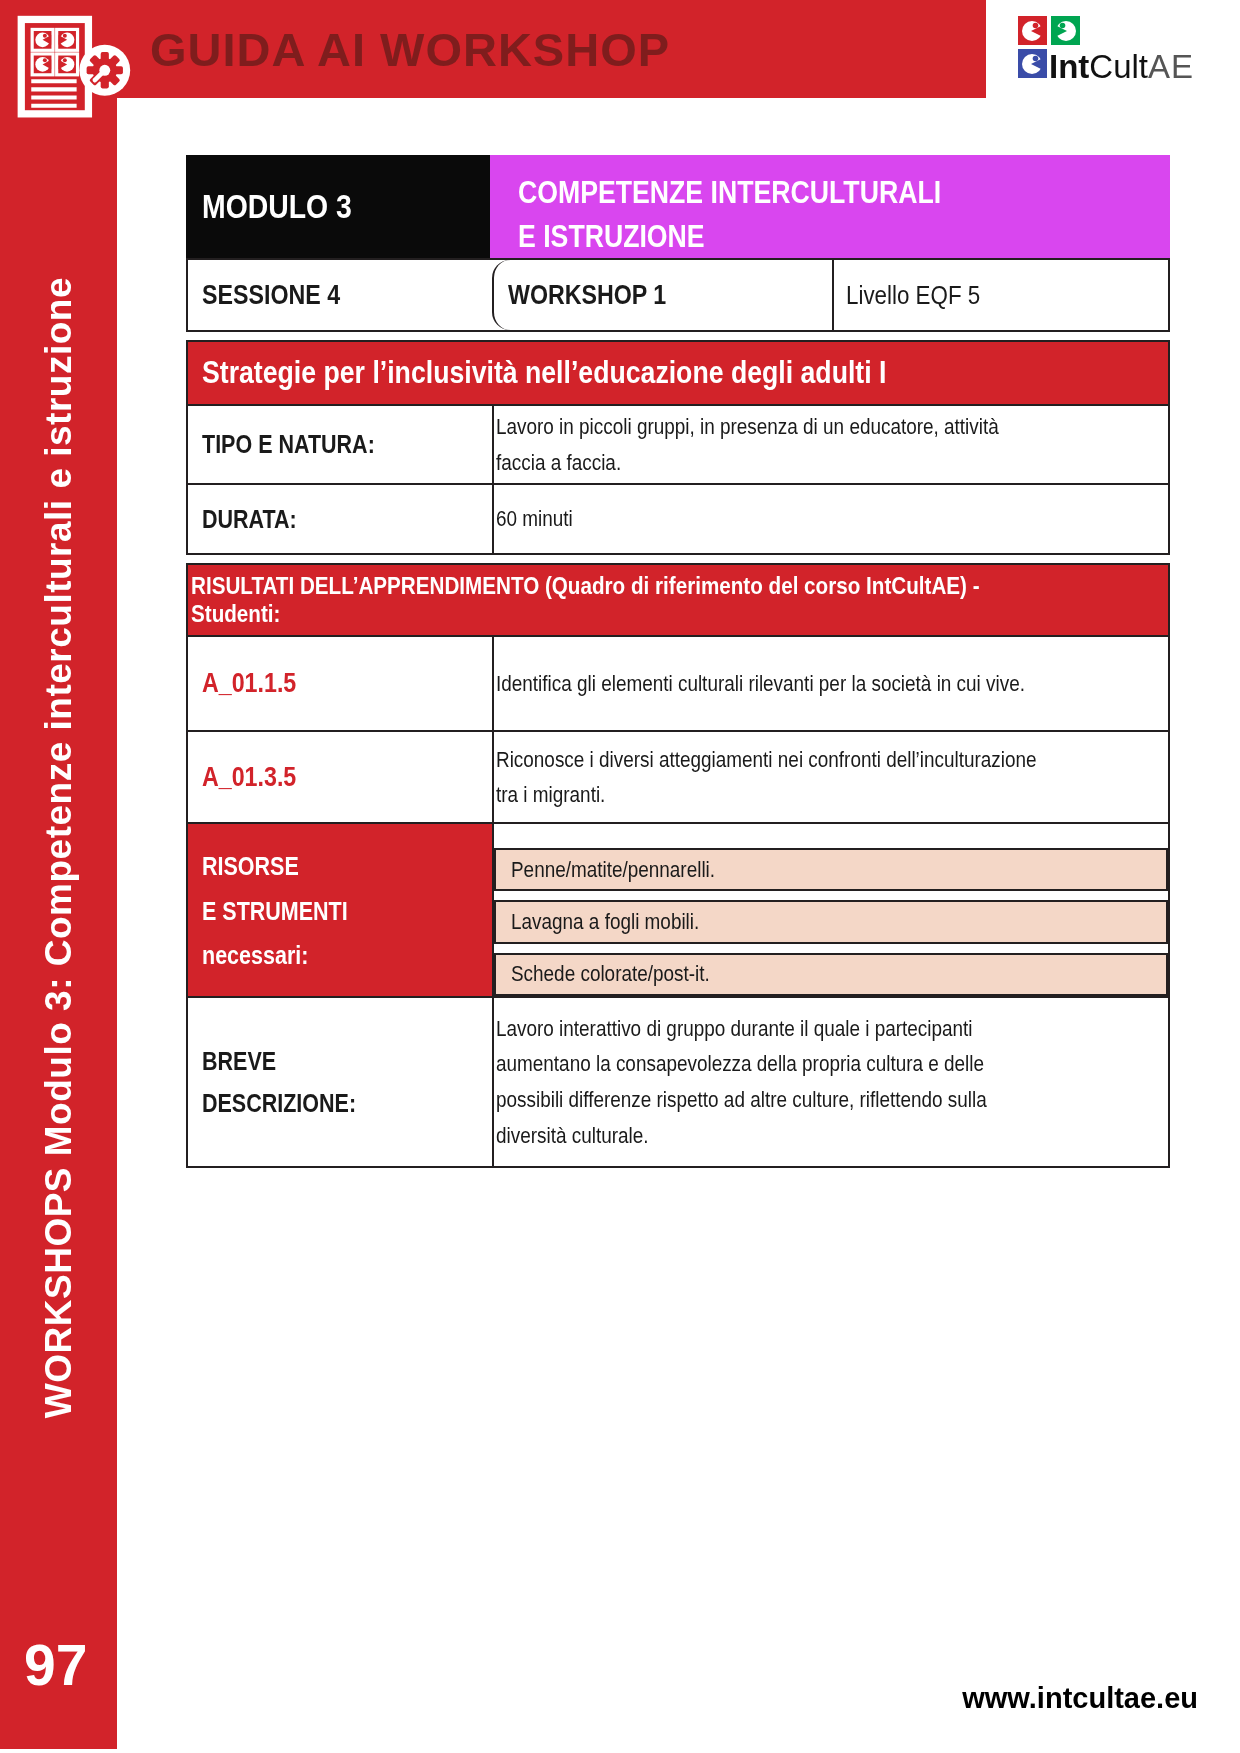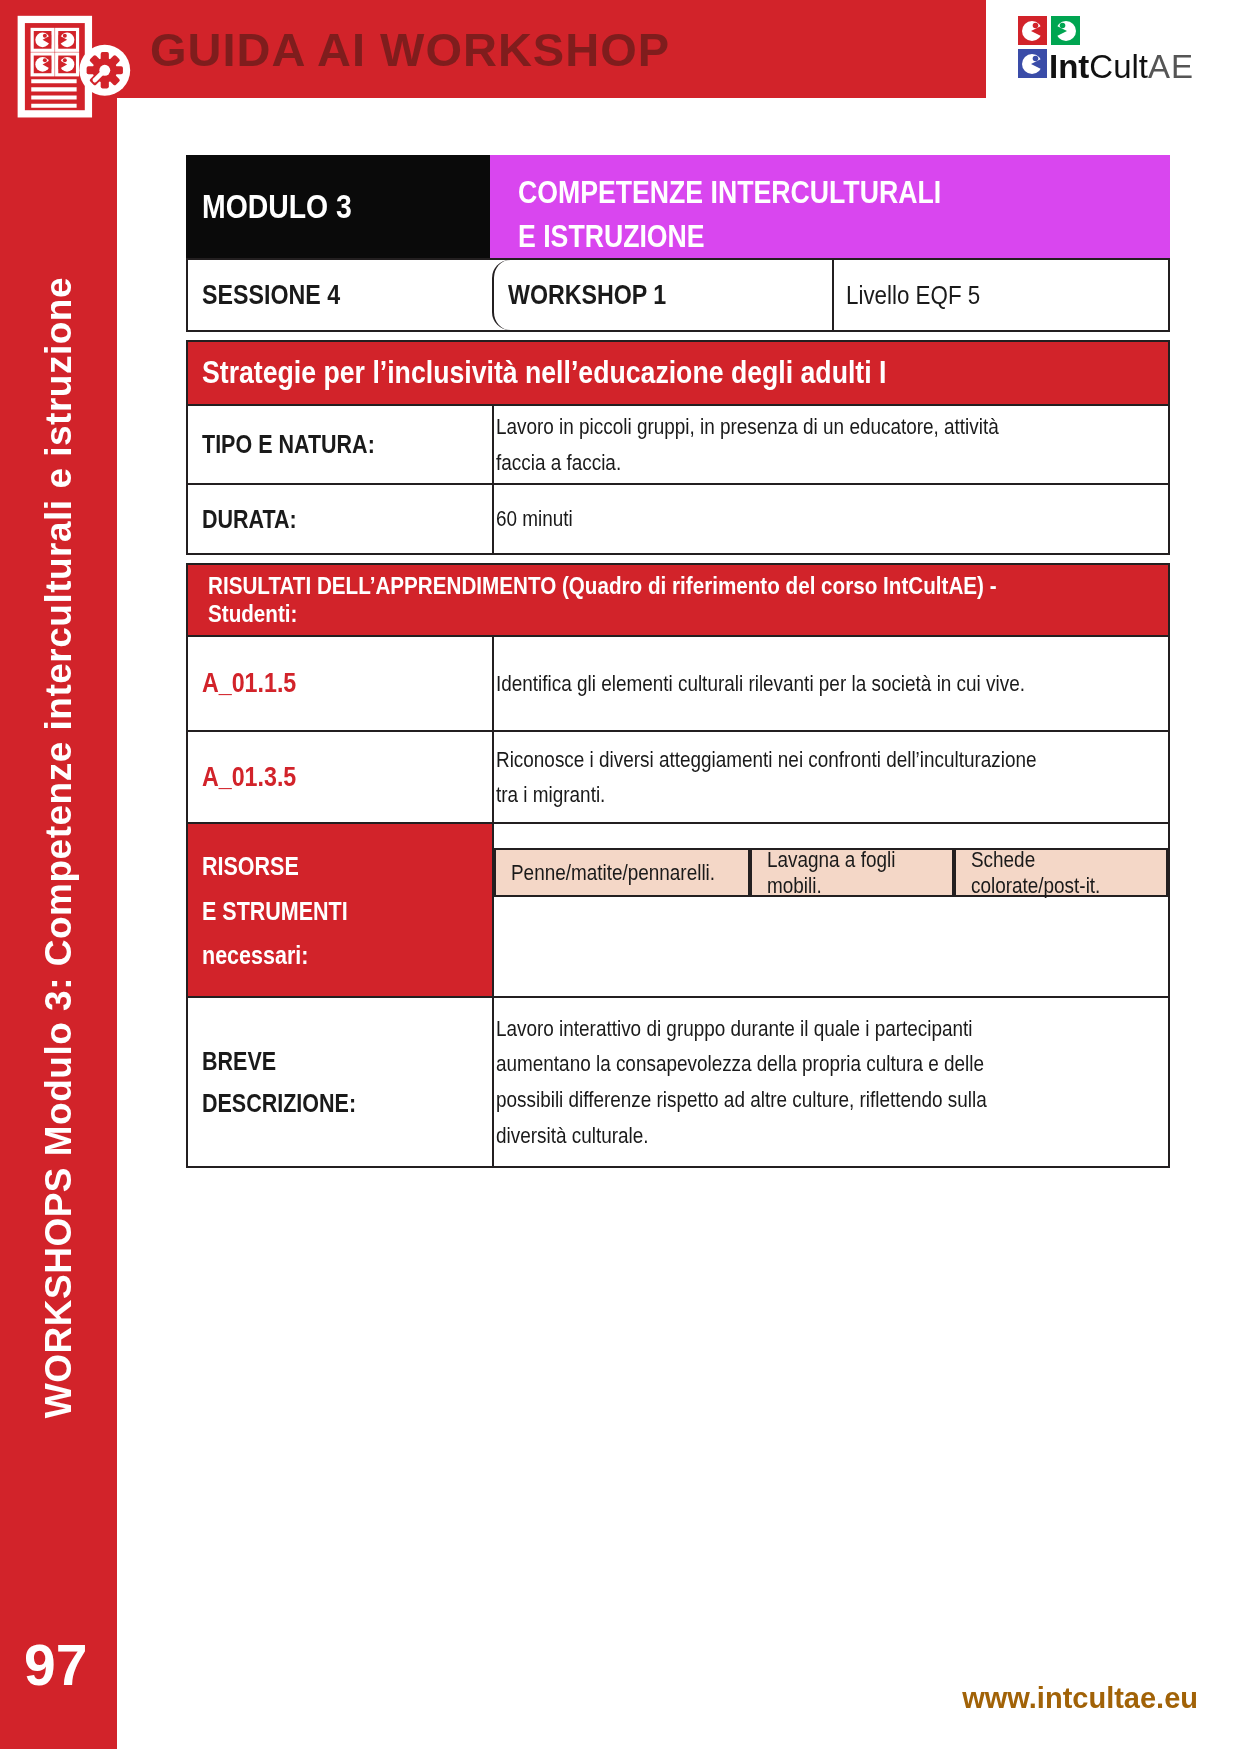--- a/index.html
+++ b/index.html
@@ -24,21 +24,21 @@
   .intcult-text .t-ae{font-weight:normal;color:#555555;letter-spacing:1px;}
   .sidebar-rotated{
     position:absolute;left:0;top:212px;width:117px;height:1272px;
     display:flex;align-items:center;justify-content:center;
   }
   .sidebar-vtext{
     writing-mode:vertical-rl;transform:rotate(180deg);
     font-weight:bold;font-size:37px;color:#ffffff;white-space:nowrap;letter-spacing:0.5px;
   }
   .page-number{position:absolute;left:24px;top:1632px;font-size:57px;font-weight:bold;color:#ffffff;}
-  .footer-url{position:absolute;right:42px;top:1682px;font-size:29px;font-weight:bold;color:#a16207;}
+  .footer-url{position:absolute;right:42px;top:1682px;font-size:29px;font-weight:bold;color:#000000;}
 
   
   .cx{display:inline-block;transform:scaleX(0.86);transform-origin:0 50%;width:116.3%;}
   .preline{white-space:pre-line;}
 
   
   .wtable{position:absolute;left:186px;top:155px;width:984px;}
   .wtable *{box-sizing:border-box;}
   .trow{display:flex;width:100%;}
   .bordered{border:2px solid #231f20;}
@@ -65,35 +65,35 @@
     display:flex;align-items:center;padding-left:14px;
   }
   .banner span{font-size:31px;font-weight:bold;color:#ffffff;}
 
   .r-tipo{height:81px;}
   .r-durata{height:72px;}
   .lblcell{font-size:25px;font-weight:bold;}
 
   .band{
     margin-top:8px;height:74px;border:2px solid #231f20;background:#d2232a;
-    display:flex;align-items:center;padding-left:20px;
+    display:flex;align-items:center;padding-left:3px;
   }
   .band span{font-size:24px;font-weight:bold;color:#ffffff;}
 
   .r-a1{height:97px;}
   .r-a2{height:98px;}
   .r-a3{height:94px;}
   .code{font-size:27px;font-weight:bold;color:#d2232a;}
 
   .r-risorse{height:176px;}
   .risorse-label{
     width:304px;flex:0 0 304px;background:#d2232a;color:#ffffff;
     padding:20px 0 0 14px;font-size:25px;font-weight:bold;line-height:1.78;
   }
-  .risorse-right{flex:1;display:flex;flex-direction:row;row-gap:9px;padding-top:24px;border-left:2px solid #231f20;}
+  .risorse-right{flex:1;display:flex;flex-direction:column;row-gap:9px;padding-top:24px;border-left:2px solid #231f20;}
   .pinkbox{
     height:49px;border:2px solid #231f20;background:#f4d7c7;
     display:flex;align-items:center;padding-left:15px;font-size:22px;
   }
   .r-breve{height:172px;}
   .breve-label{font-size:25px;font-weight:bold;line-height:1.7;}
   .desc{font-size:22px;line-height:1.62;}
 </style>
 </head>
 <body>

